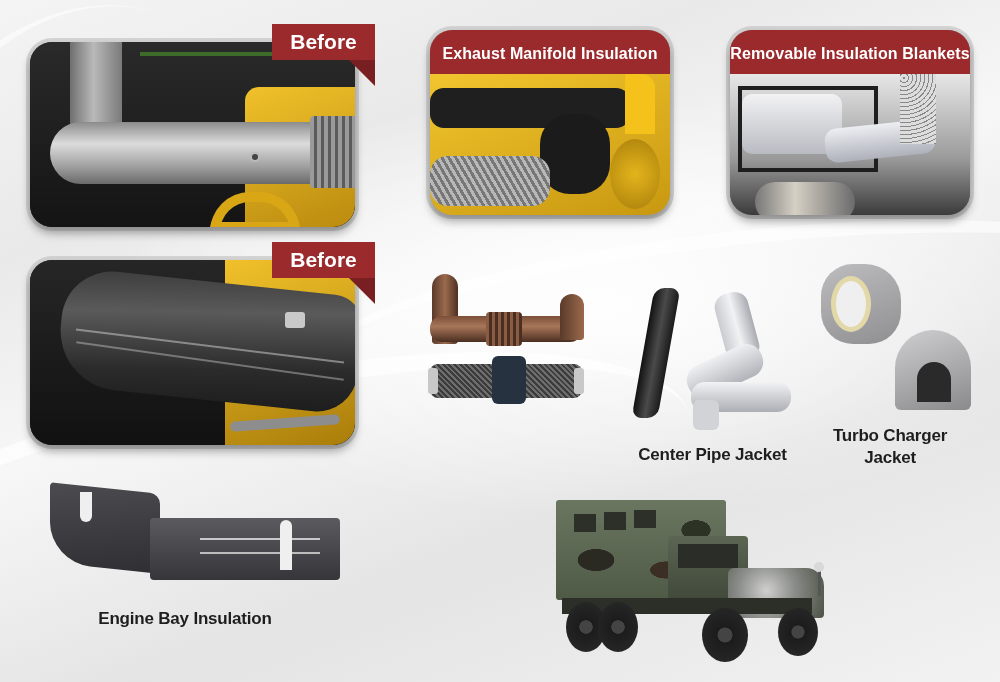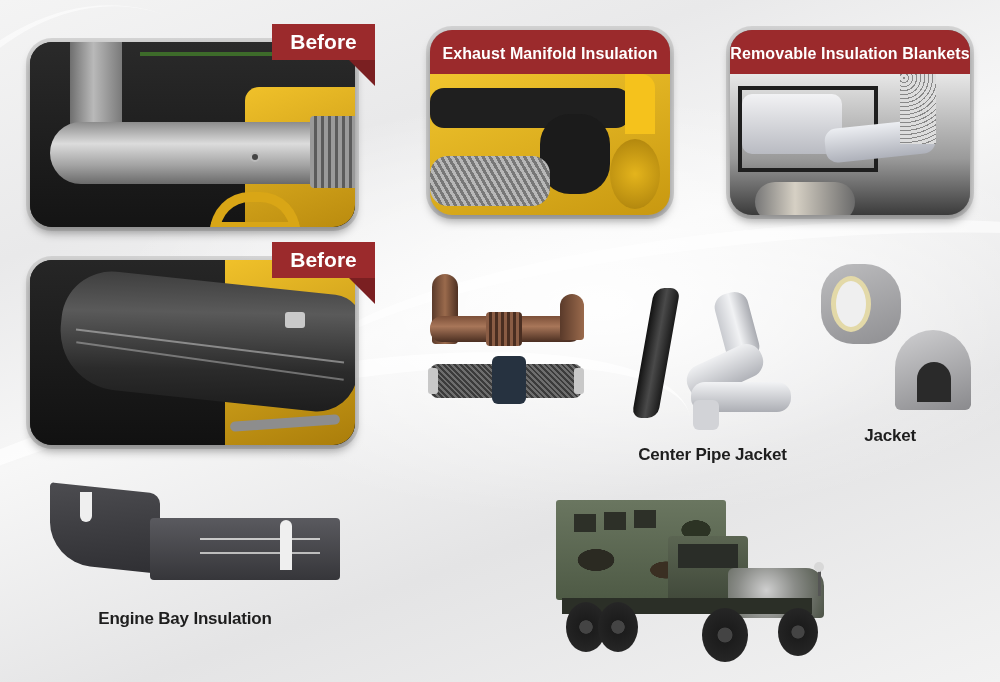--- a/index.html
+++ b/index.html
@@ -171,20 +171,21 @@
 
 <div class="abs" style="left:815px; top:258px; width:165px; height:160px;">
 
   <div class="abs" style="left:6px;top:6px;width:80px;height:80px;border-radius:40% 45% 40% 40%;background:linear-gradient(160deg,#bdbdbf,#8f8f92);"></div>
   <div class="abs" style="left:16px;top:18px;width:40px;height:56px;border-radius:50%;border:5px solid #e3d9a8;background:#efefef;"></div>
 
   <div class="abs" style="left:80px;top:72px;width:76px;height:80px;border-radius:40px 40px 6px 6px;background:linear-gradient(160deg,#cfcfd1,#8a8a8d);"></div>
   <div class="abs" style="left:102px;top:104px;width:34px;height:40px;border-radius:18px 18px 0 0;background:#2a2a2a;"></div>
 </div>
 <div class="caption" style="left:820px; top:425px; width:140px;">
+  <div>Turbo Charger</div>
   <div>Jacket</div>
 </div>
 
 <div class="abs" style="left:50px; top:488px; width:290px; height:100px;">
   <div class="abs" style="left:0;top:0;width:110px;height:80px;background:linear-gradient(170deg,#4c4c50,#2f2f33);transform:skewY(6deg);border-radius:4px 10px 6px 40px;"></div>
   <div class="abs" style="left:30px;top:4px;width:12px;height:30px;background:#efefef;border-radius:0 0 6px 6px;"></div>
   <div class="abs" style="left:100px;top:30px;width:190px;height:62px;background:linear-gradient(180deg,#5a5a5f,#36363a);border-radius:4px;"></div>
   <div class="abs" style="left:150px;top:50px;width:120px;height:2px;background:#c9c9c9;"></div>
   <div class="abs" style="left:150px;top:64px;width:120px;height:2px;background:#bdbdbd;"></div>
   <div class="abs" style="left:230px;top:32px;width:12px;height:50px;background:#efefef;border-radius:6px 6px 0 0;"></div>

